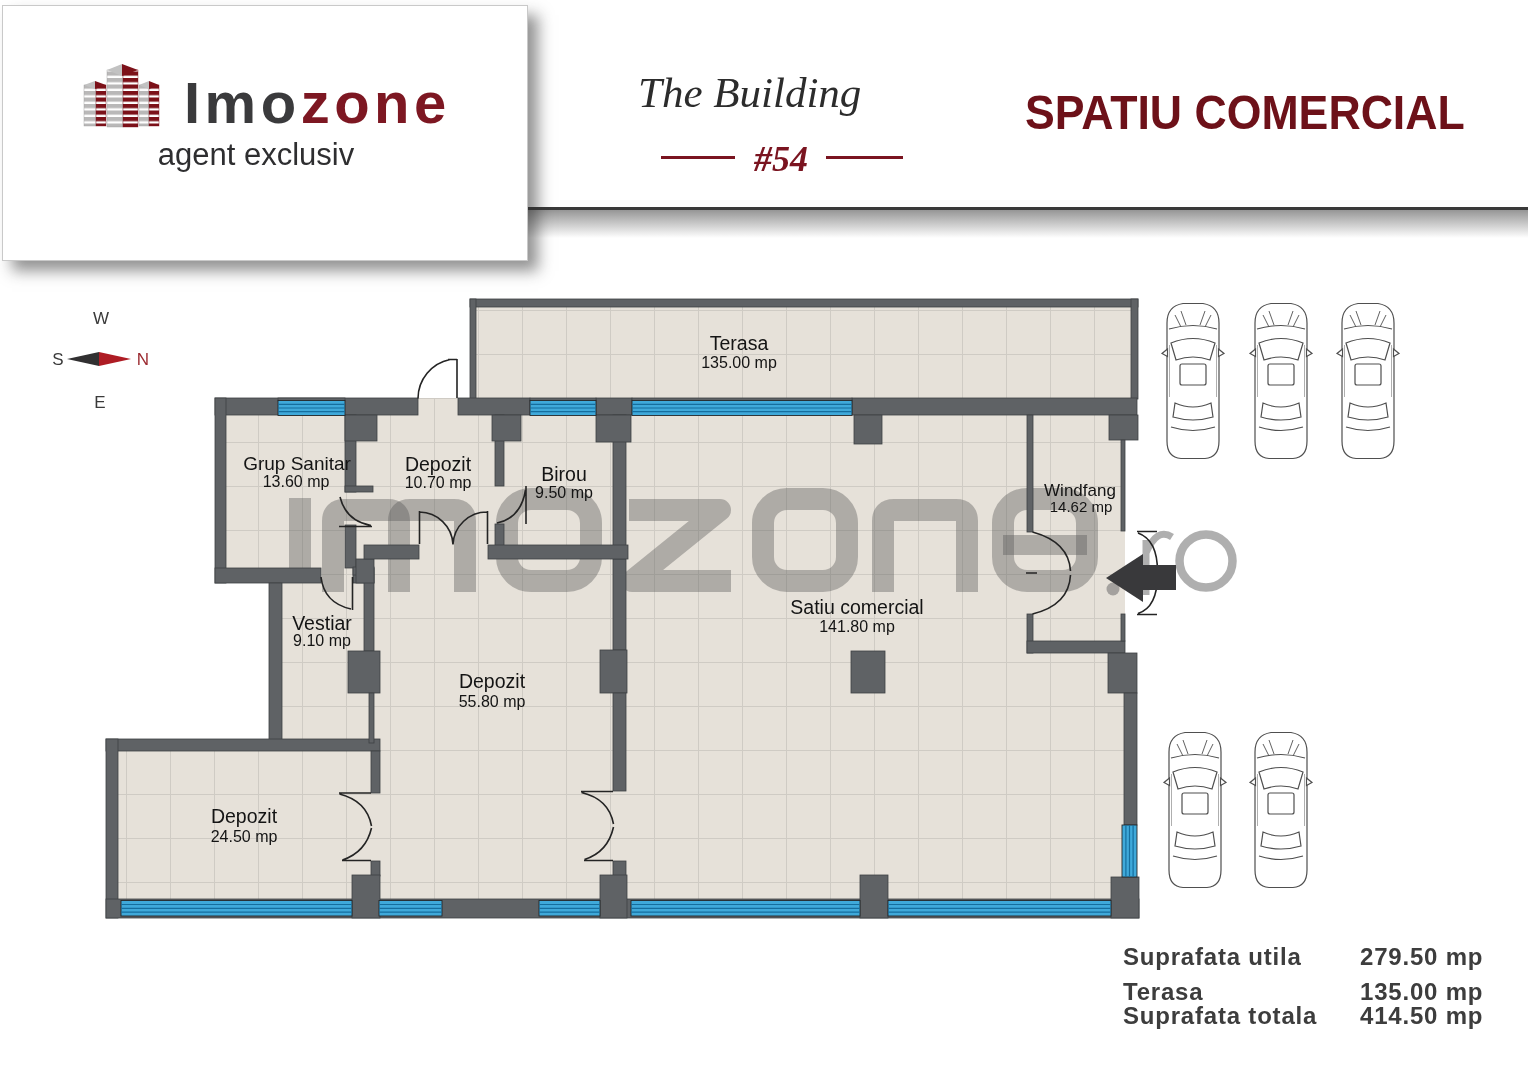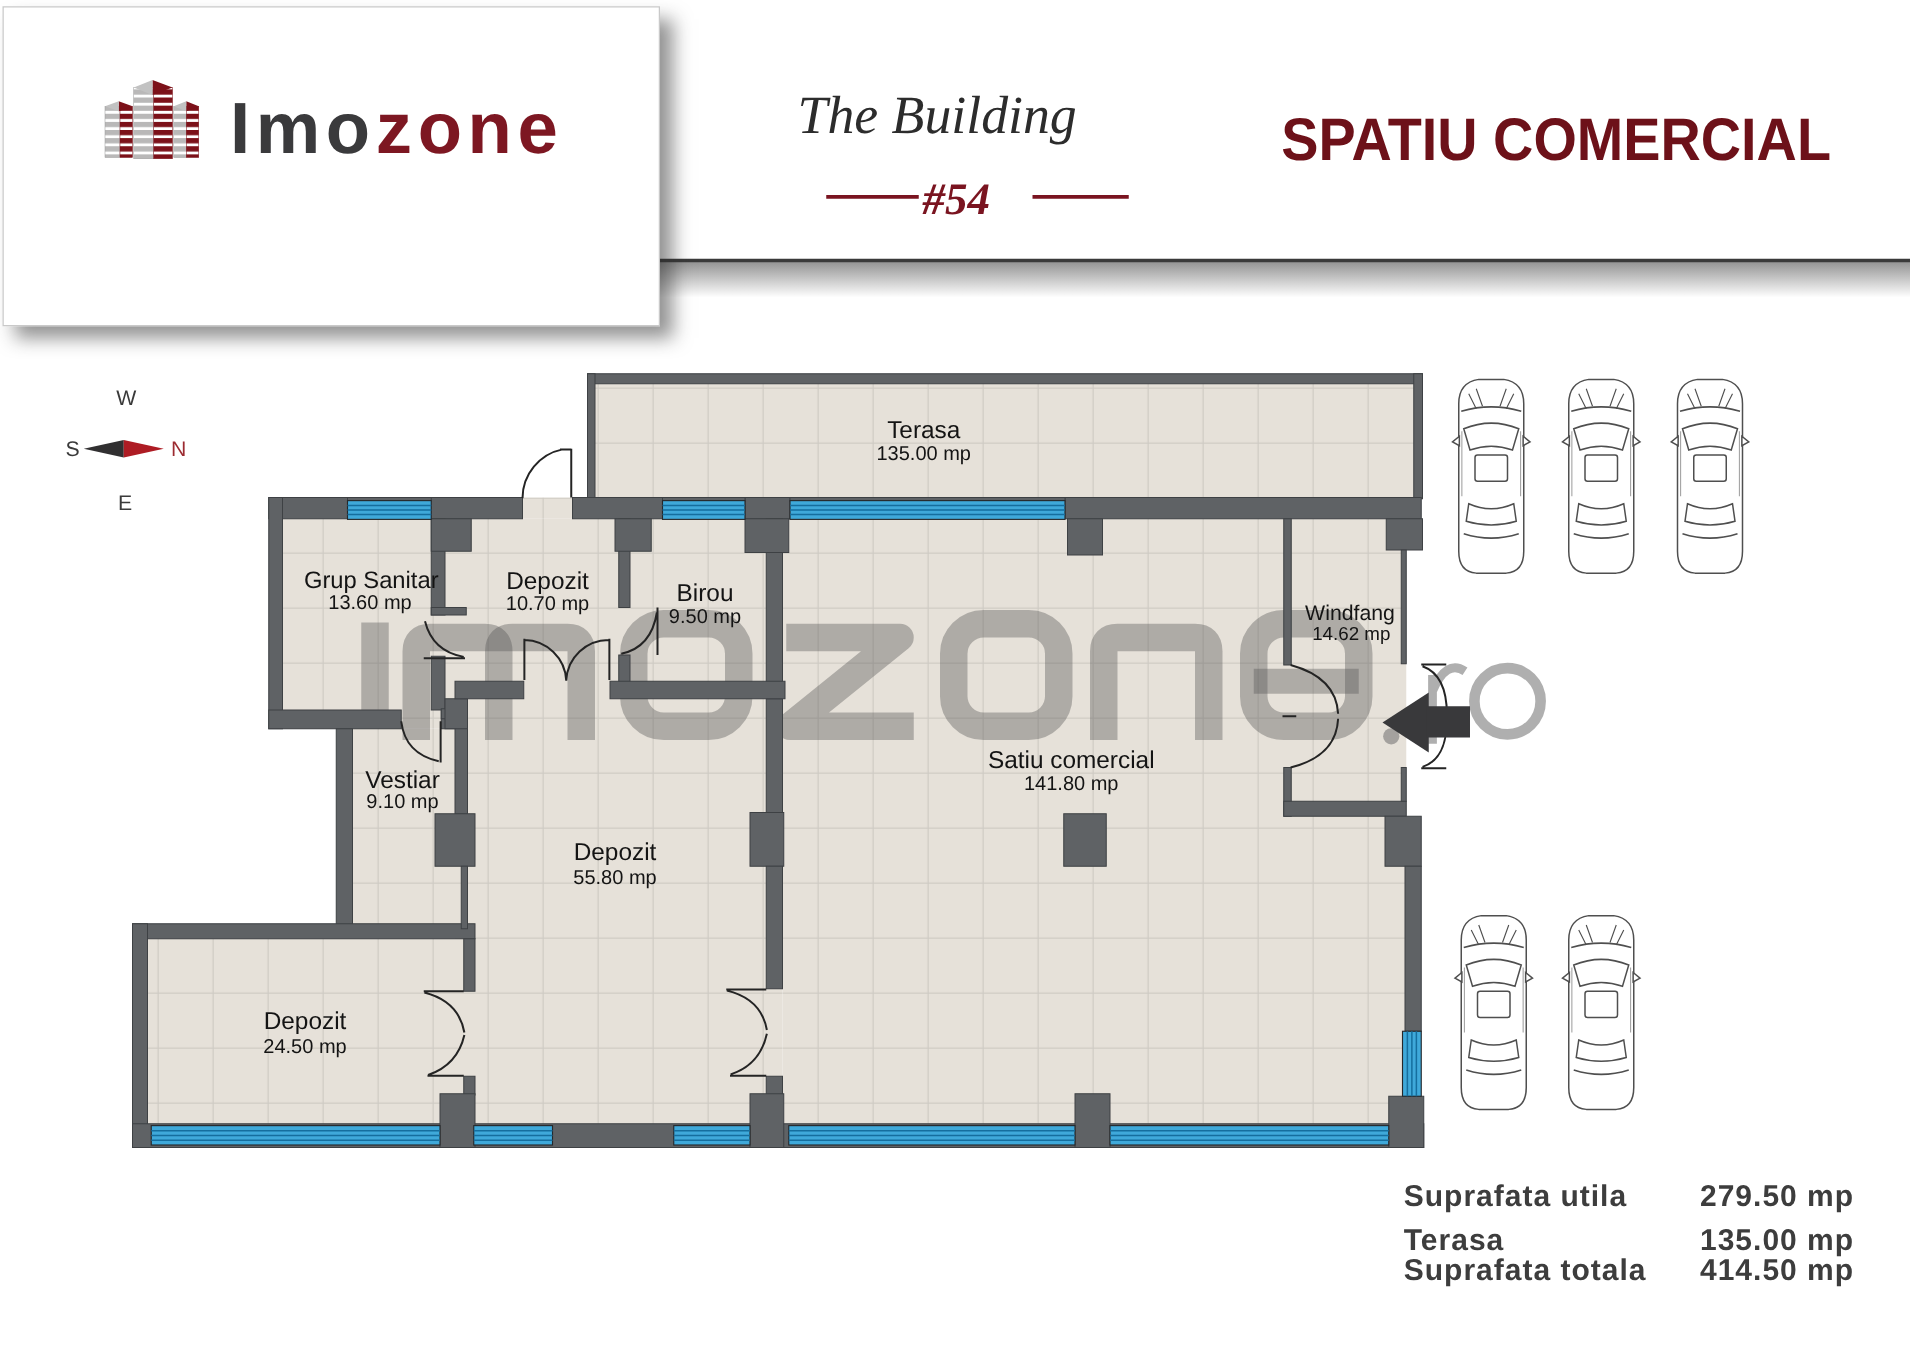--- a/index.html
+++ b/index.html
@@ -332,23 +332,24 @@
     <polygon points="107,70 122,64 122,76" fill="#c2c2c2"></polygon>
     <rect x="139" y="85" width="10" height="41" fill="url(#gstripe)" stroke="#999" stroke-width="0.4"></rect>
     <rect x="149" y="85" width="10" height="41" fill="url(#rstripe)" stroke="#7c1119" stroke-width="0.4"></rect>
     <polygon points="149,81 159,85 149,89" fill="#7c1119"></polygon>
     <polygon points="139,85 149,81 149,89" fill="#c2c2c2"></polygon>
   </g>
 </svg>
 
 <div class="hdr" style="left:184px;top:74px;font-weight:bold;font-size:58px;letter-spacing:4.5px;color:#3a3a3c;line-height:1;">Imo<span style="color:#7d1722;">zone</span></div>
 
+<div class="hdr" style="left:134px;top:137px;width:244px;text-align:center;font-size:31px;color:#2e2e30;">agent exclusiv</div>
 
 <div class="hdr" style="left:638px;top:68px;white-space:nowrap;font-family:'Liberation Serif',serif;font-style:italic;font-size:43px;color:#2c2c2c;">The Building</div>
 
-<div class="hdr" style="left:738px;top:138px;width:86px;font-family:'Liberation Serif',serif;font-style:italic;font-weight:bold;font-size:36px;color:#7a1420;">#54</div>
+<div class="hdr" style="left:738px;top:138px;width:86px;text-align:center;font-family:'Liberation Serif',serif;font-style:italic;font-weight:bold;font-size:36px;color:#7a1420;">#54</div>
 
 <div class="hdr" style="left:661px;top:156px;width:74px;height:2.5px;background:#7a1420;"></div>
 
 <div class="hdr" style="left:826px;top:156px;width:77px;height:2.5px;background:#7a1420;"></div>
 
 <div class="hdr" style="left:1025px;top:85px;font-weight:bold;font-size:48px;color:#6d1119;white-space:nowrap;transform:scaleX(0.93);transform-origin:left top;">SPATIU COMERCIAL</div>
 </div>
 
 </body></html>

